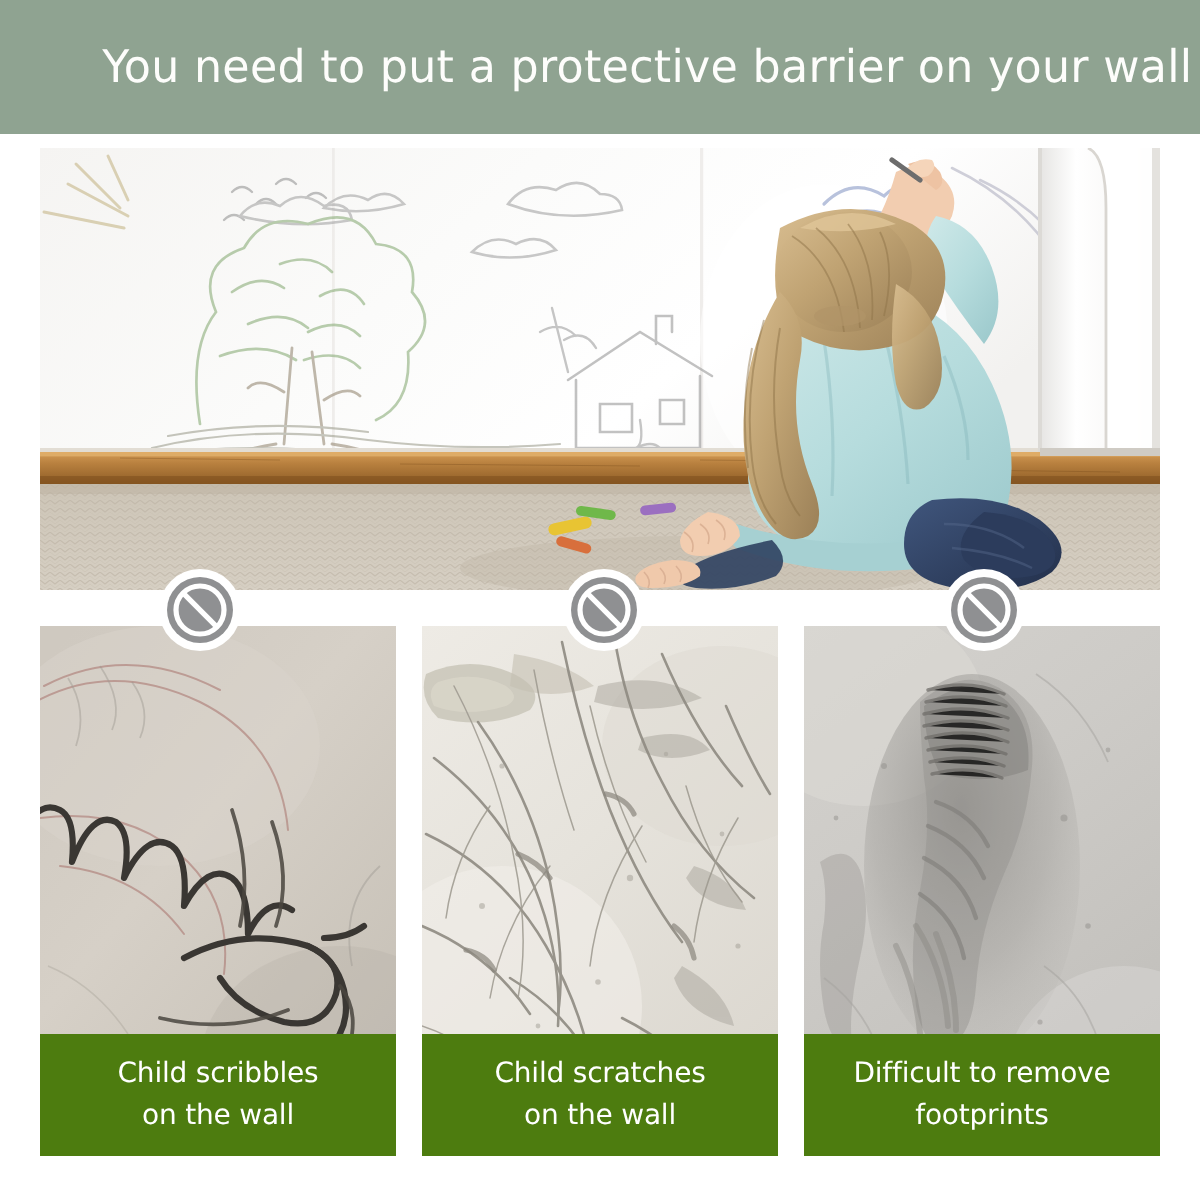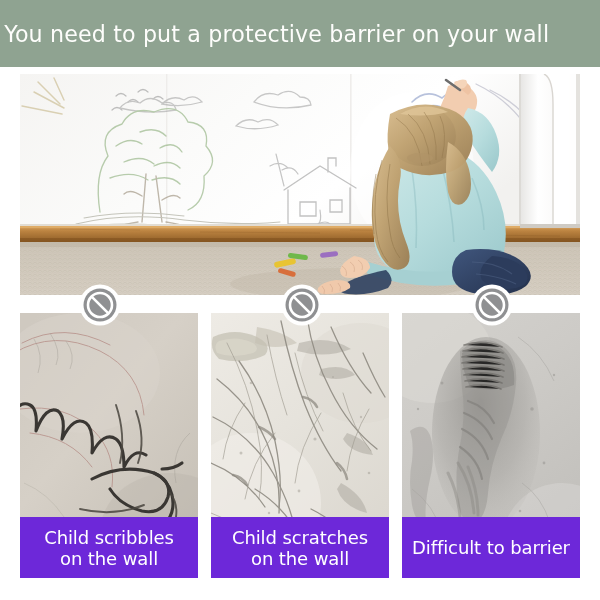--- a/index.html
+++ b/index.html
@@ -21,21 +21,21 @@
   }
 
   
   .header-band {
     position: absolute;
     left: 0; top: 0;
     width: 600px; height: 67px;
     background: #8fa391;
     display: flex;
     align-items: center;
-    justify-content: flex-start;
+    justify-content: flex-end;
   }
   .header-title {
     color: #fdfdfb;
     font-size: 22.5px;
     letter-spacing: 0.15px;
     white-space: nowrap;
     font-weight: 400;
     font-family: "DejaVu Sans", sans-serif;
     transform: scale(0.985, 1);
   }
@@ -66,28 +66,28 @@
     background: #d8d4ce;
   }
   .panel-art { position: absolute; inset: 0; }
   .panel-art svg { display: block; width: 100%; height: 100%; }
 
   .panel-caption {
     position: absolute;
     left: 0; bottom: 0;
     width: 100%;
     height: 61px;
-    background: #6d28d9;
+    background: #4d7c0f;
     color: #ffffff;
     display: flex;
     flex-direction: column;
     align-items: center;
     justify-content: center;
     text-align: center;
-    font-size: 18px;
+    font-size: 14px;
     line-height: 21px;
     font-family: "DejaVu Sans", sans-serif;
     letter-spacing: -0.1px;
   }
   .cap-line { display: block; white-space: nowrap; }
 
   
   .badge {
     position: absolute;
     width: 42px; height: 42px;
@@ -526,21 +526,22 @@
               <circle cx="16" cy="96" r="1.2"></circle>
           </g>
           <g fill="none" stroke="#a3a19d" stroke-width="0.9" opacity="0.5">
             <path d="M116 24 q24 16 36 44"></path>
             <path d="M10 176 q22 16 30 44"></path>
             <path d="M120 170 q20 14 28 40"></path>
           </g>
         </svg>
       </div>
       <div class="panel-caption">
-        <span class="cap-line">Difficult to barrier</span>
+        <span class="cap-line">Difficult to remove</span>
+        <span class="cap-line">footprints</span>
       </div>
     </div>
   </div>
 
   <div class="badge badge-1">
     <svg viewBox="0 0 42 42">
       <circle cx="21" cy="21" r="20.5" fill="#ffffff"></circle>
       <circle cx="21" cy="21" r="16.5" fill="#8f9092"></circle>
       <circle cx="21" cy="21" r="12" fill="none" stroke="#ffffff" stroke-width="2.6"></circle>
       <line x1="12.6" y1="12.6" x2="29.4" y2="29.4" stroke="#ffffff" stroke-width="2.6" stroke-linecap="butt"></line>

